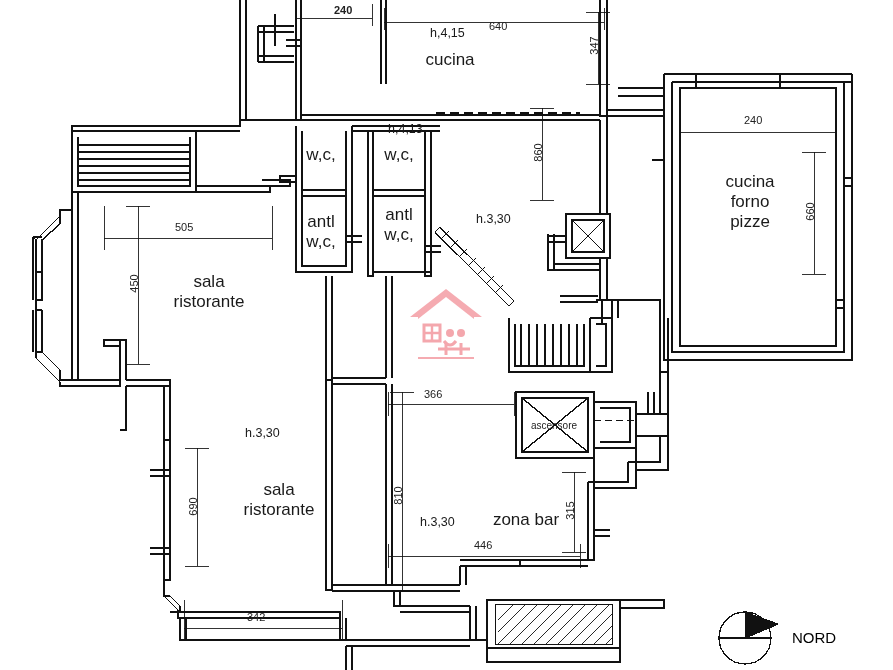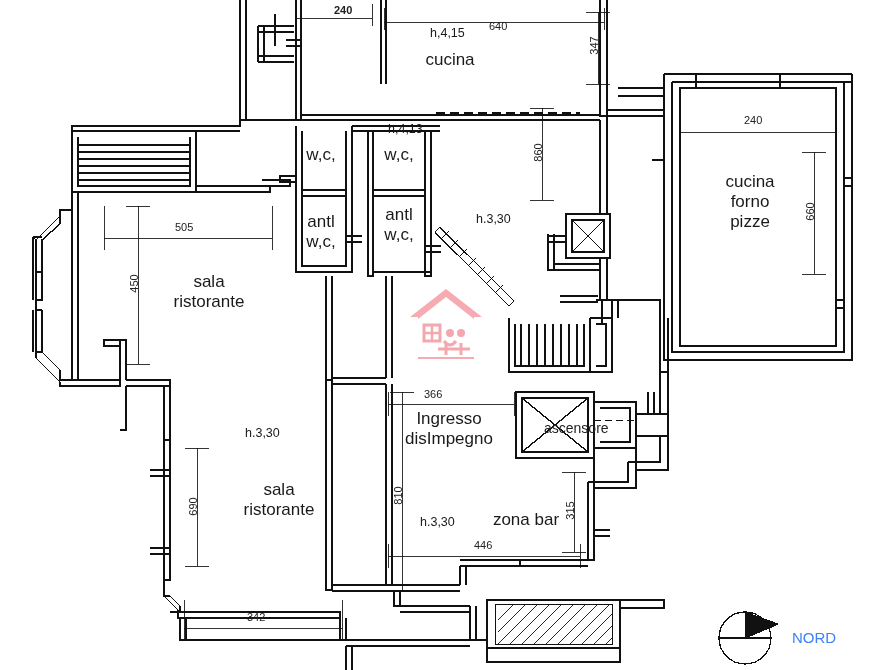--- a/index.html
+++ b/index.html
@@ -44,27 +44,26 @@
   .dim {
     font-size: 11px;
     color: #222;
   }
   .dim-v {
     font-size: 11px;
     color: #222;
     transform-origin: 50% 50%;
   }
   .tiny {
-    font-size: 14px;
+    font-size: 10px;
     color: #222;
-    margin-left: 20px;
   }
   .nord {
     font-size: 15px;
-    color: #3b82f6;
+    color: #000000;
   }
   #watermark {
     position: absolute;
     left: 404px;
     top: 283px;
     width: 84px;
     height: 84px;
     pointer-events: none;
   }
 </style>
@@ -302,22 +301,20 @@
   <div class="lbl room" style="left:695px; top:172px; width:110px; white-space:pre-line;"><span>cucina
 forno
 pizze</span></div>
 
   <div class="lbl room" style="left:154px; top:272px; width:110px; white-space:pre-line;"><span>sala
 ristorante</span></div>
 
   <div class="lbl room" style="left:224px; top:480px; width:110px; white-space:pre-line;"><span>sala
 ristorante</span></div>
 
-  <div class="lbl room" style="left:394px; top:409px; width:110px; white-space:pre-line;"><span>Ingresso
-disImpegno</span></div>
 
   <div class="lbl room" style="left:478px; top:510px; width:96px;"><span>zona bar</span></div>
 
   <div class="lbl room-sm" style="left:295px; top:145px; width:52px;"><span>w,c,</span></div>
 
   <div class="lbl room-sm" style="left:373px; top:145px; width:52px;"><span>w,c,</span></div>
 
   <div class="lbl room-sm" style="left:295px; top:212px; width:52px; white-space:pre-line;"><span>antl
 w,c,</span></div>
 

